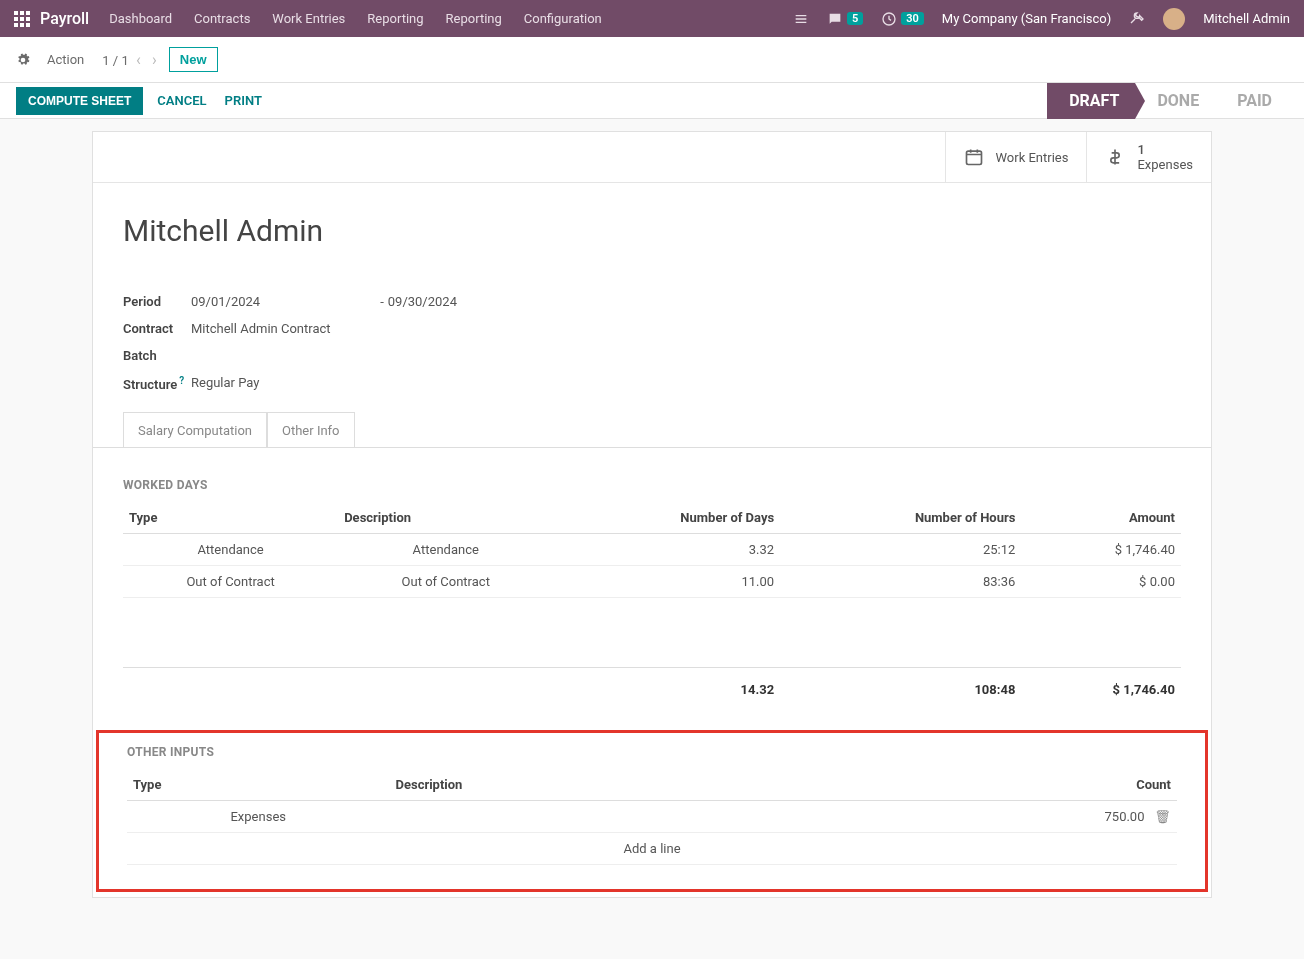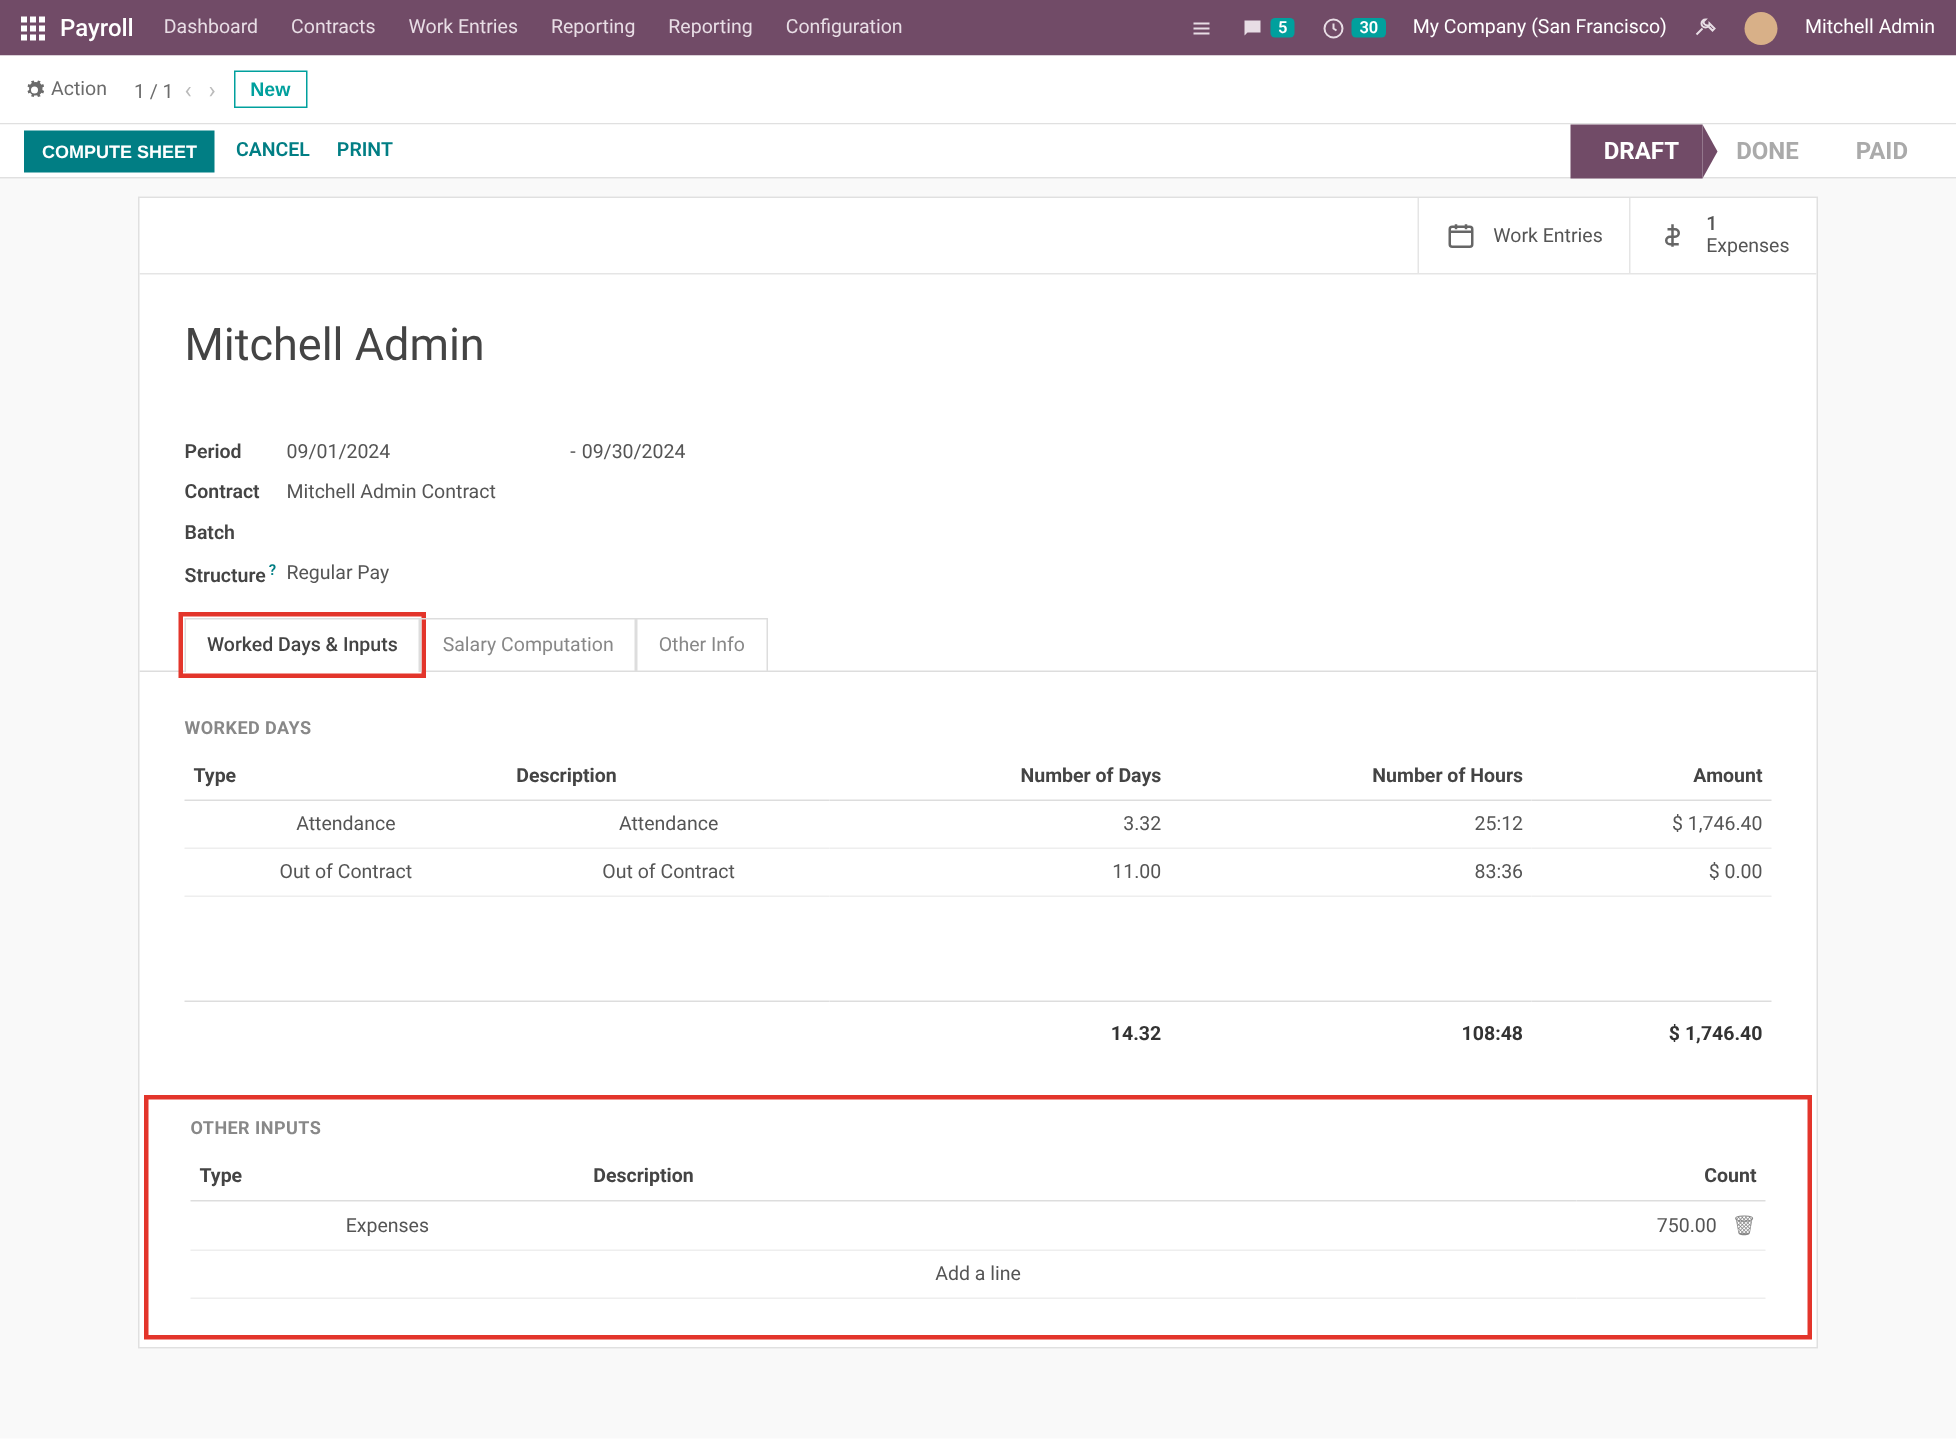--- a/index.html
+++ b/index.html
@@ -14,21 +14,21 @@
 .topnav .right { display: flex; align-items: center; gap: 18px; }
 .topnav .badge-item { display: flex; align-items: center; gap: 4px; font-size: 12px; }
 .topnav .badge { background: #00a09d; color:#fff; padding: 0 5px; border-radius: 3px; font-size: 11px; font-weight: 600; }
 .topnav .avatar { width: 22px; height: 22px; border-radius: 50%; background: #d8b088; display:inline-block; }
 .topnav .icon-svg { width:16px; height:16px; fill:#e8dde5; }
 
 .subhead { background: #fff; border-bottom: 1px solid #e0e0e0; padding: 10px 16px; display: flex; align-items: center; }
 .subhead .crumbs { font-size: 18px; color: #6b6b6b; flex: 1; }
 .subhead .crumbs .root { color: #017e84; font-weight: 500; }
 .subhead .crumbs .sep { color: #888; margin: 0 4px; }
-.subhead .action-btn { color: #6b6b6b; font-size: 13px; display:flex; align-items:center; gap:4px; cursor:pointer; margin-right: 18px; justify-content: center; }
+.subhead .action-btn { color: #6b6b6b; font-size: 13px; display:flex; align-items:center; gap:17px; cursor:pointer; margin-right: 18px; justify-content: center; }
 .subhead .pager { color: #6b6b6b; font-size: 13px; margin-right: 8px; }
 .subhead .pager .arrow { color: #bbb; font-size: 16px; margin: 0 4px; cursor:pointer; }
 .subhead .new-btn { border: 1px solid #00a09d; color: #00a09d; padding: 4px 10px; font-weight: 600; font-size: 13px; background:#fff; cursor:pointer; }
 
 .buttonbar { background: #fff; border-bottom: 1px solid #e0e0e0; padding: 0 16px; display:flex; align-items:center; height: 36px; }
 .buttonbar .btn-primary { background:#017e84; color:#fff; border:none; padding: 7px 12px; font-weight:700; font-size:12px; margin-right:14px; cursor:pointer; }
 .buttonbar .btn-link { color:#017e84; font-weight:600; font-size:13px; margin-right:18px; cursor:pointer; }
 .buttonbar .status { margin-left:auto; display:flex; }
 .buttonbar .status .chev { position:relative; padding: 0 16px 0 22px; height:36px; line-height:36px; font-size:16px; font-weight:700; color:#aaa; }
 .buttonbar .status .chev.active { background:#714b67; color:#fff; }
@@ -185,21 +185,20 @@
       <div class="row">
         <div class="label">Batch</div>
       </div>
       <div class="row">
         <div class="label"><span>Structure</span><span class="help">?</span></div>
         <div class="value">Regular Pay</div>
       </div>
     </div>
 
     <div class="tabs">
-      <div class="tab active hl">Worked Days &amp; Inputs</div>
       <div class="tab">Salary Computation</div>
       <div class="tab">Other Info</div>
     </div>
     <div class="tabline"></div>
 
     <div class="section-title">WORKED DAYS</div>
     <div class="grid">
       <table>
         <thead>
             <tr>

